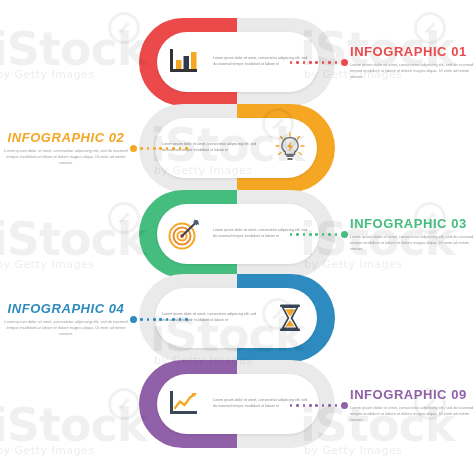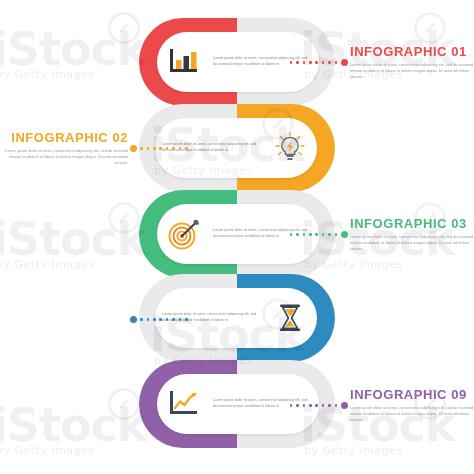--- a/index.html
+++ b/index.html
@@ -85,21 +85,21 @@
     font-weight:bold;
     letter-spacing:.55px;
     margin-bottom:2.5px;
     font-family:"Liberation Sans", sans-serif;
   }
   .label-block .desc{
     font-size:3.9px;
     line-height:1.62;
     color:#9a9a9a;
   }
-  .label-block.align-right{text-align:right;}
+  .label-block.align-right{text-align:center;font-style:italic;}
 
   
   .connector{position:absolute;display:flex;align-items:center;z-index:6;}
   .connector .dot{
     width:2.6px;height:2.6px;border-radius:50%;
     margin:0 1.9px;
   }
   .connector .node{
     width:7.4px;height:7.4px;border-radius:50%;
     margin:0 1.5px;
@@ -309,19 +309,23 @@
   <div class="label-block align-right" style="left:4px;top:130px;">
     <div class="title" style="color:#F5A623;">INFOGRAPHIC 02</div>
     <div class="desc">Lorem ipsum dolor sit amet, consectetur adipiscing elit, sed do eiusmod tempor incididunt ut labore et dolore magna aliqua. Ut enim ad minim veniam.</div>
   </div>
 
   <div class="label-block" style="left:350px;top:216px;">
     <div class="title" style="color:#45BD7E;">INFOGRAPHIC 03</div>
     <div class="desc">Lorem ipsum dolor sit amet, consectetur adipiscing elit, sed do eiusmod tempor incididunt ut labore et dolore magna aliqua. Ut enim ad minim veniam.</div>
   </div>
 
+  <div class="label-block align-right" style="left:4px;top:301px;">
+    <div class="title" style="color:#2E8BC0;">INFOGRAPHIC 04</div>
+    <div class="desc">Lorem ipsum dolor sit amet, consectetur adipiscing elit, sed do eiusmod tempor incididunt ut labore et dolore magna aliqua. Ut enim ad minim veniam.</div>
+  </div>
 
   <div class="label-block" style="left:350px;top:387px;">
     <div class="title" style="color:#9060A8;">INFOGRAPHIC 09</div>
     <div class="desc">Lorem ipsum dolor sit amet, consectetur adipiscing elit, sed do eiusmod tempor incididunt ut labore et dolore magna aliqua. Ut enim ad minim veniam.</div>
   </div>
 
 </div>
 
 </body></html>

